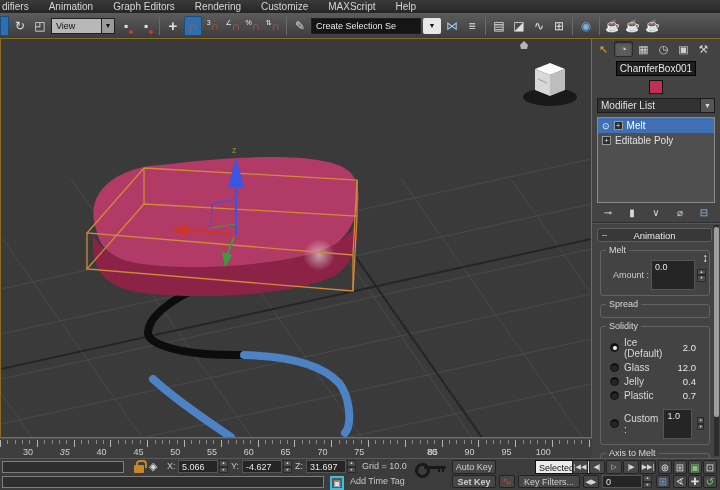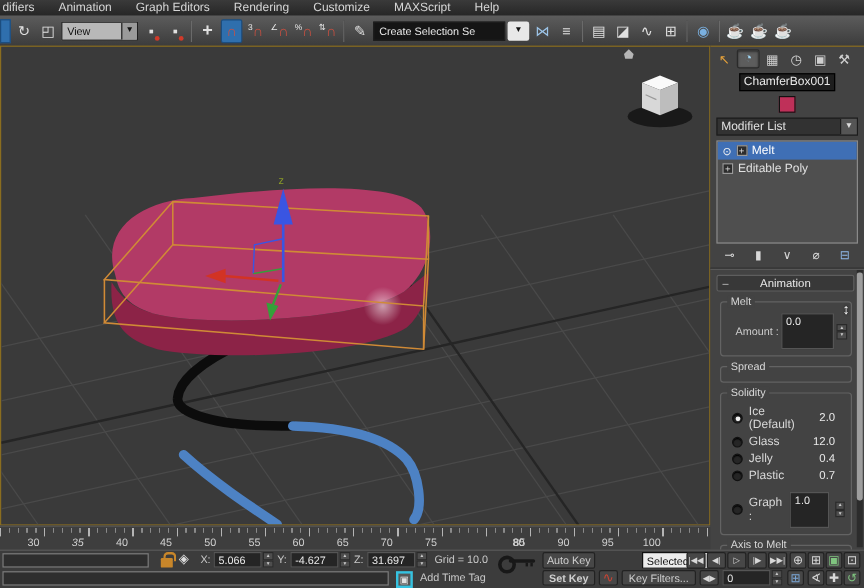--- a/index.html
+++ b/index.html
@@ -352,21 +352,21 @@
             <span class="oval">0.4</span>
           </div>
           <div class="orow">
             <span class="radio"></span>
             <span class="olabel">Plastic</span>
             <span class="oval">0.7</span>
           </div>
         </div>
       <div class="orow" style="margin-top:5px;">
         <span class="radio"></span>
-        <span class="olabel">Graph :</span>
+        <span class="olabel">Custom :</span>
         <span class="pfield" style="width:36px;">1.0</span>
         <span class="spin">
             <span>▲</span>
             <span>▼</span>
           </span>
       </div>
     </div>
 
     <div class="group">
       <span class="gtitle">Axis to Melt</span>

